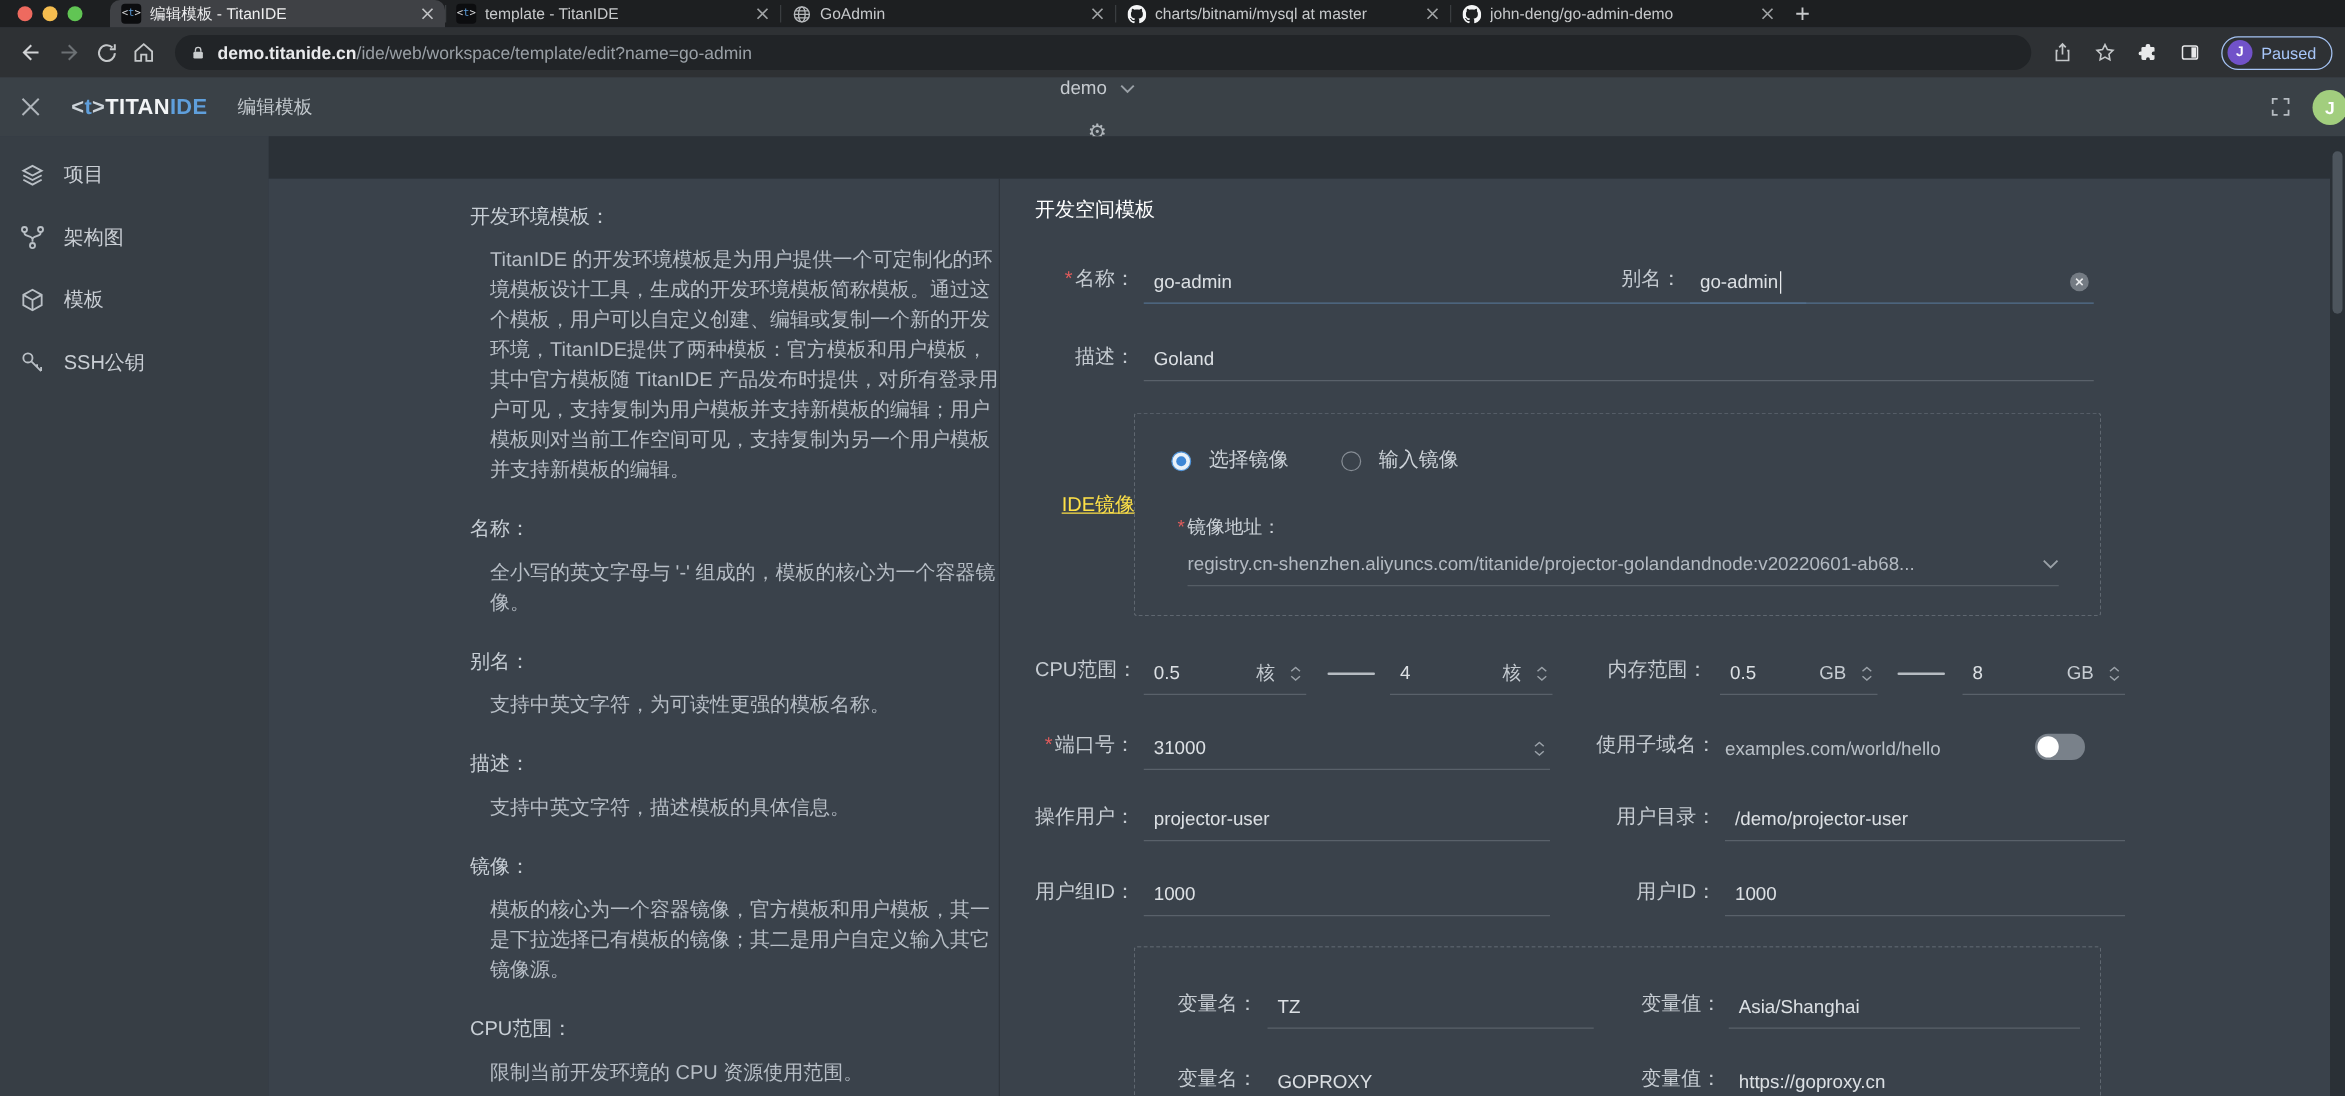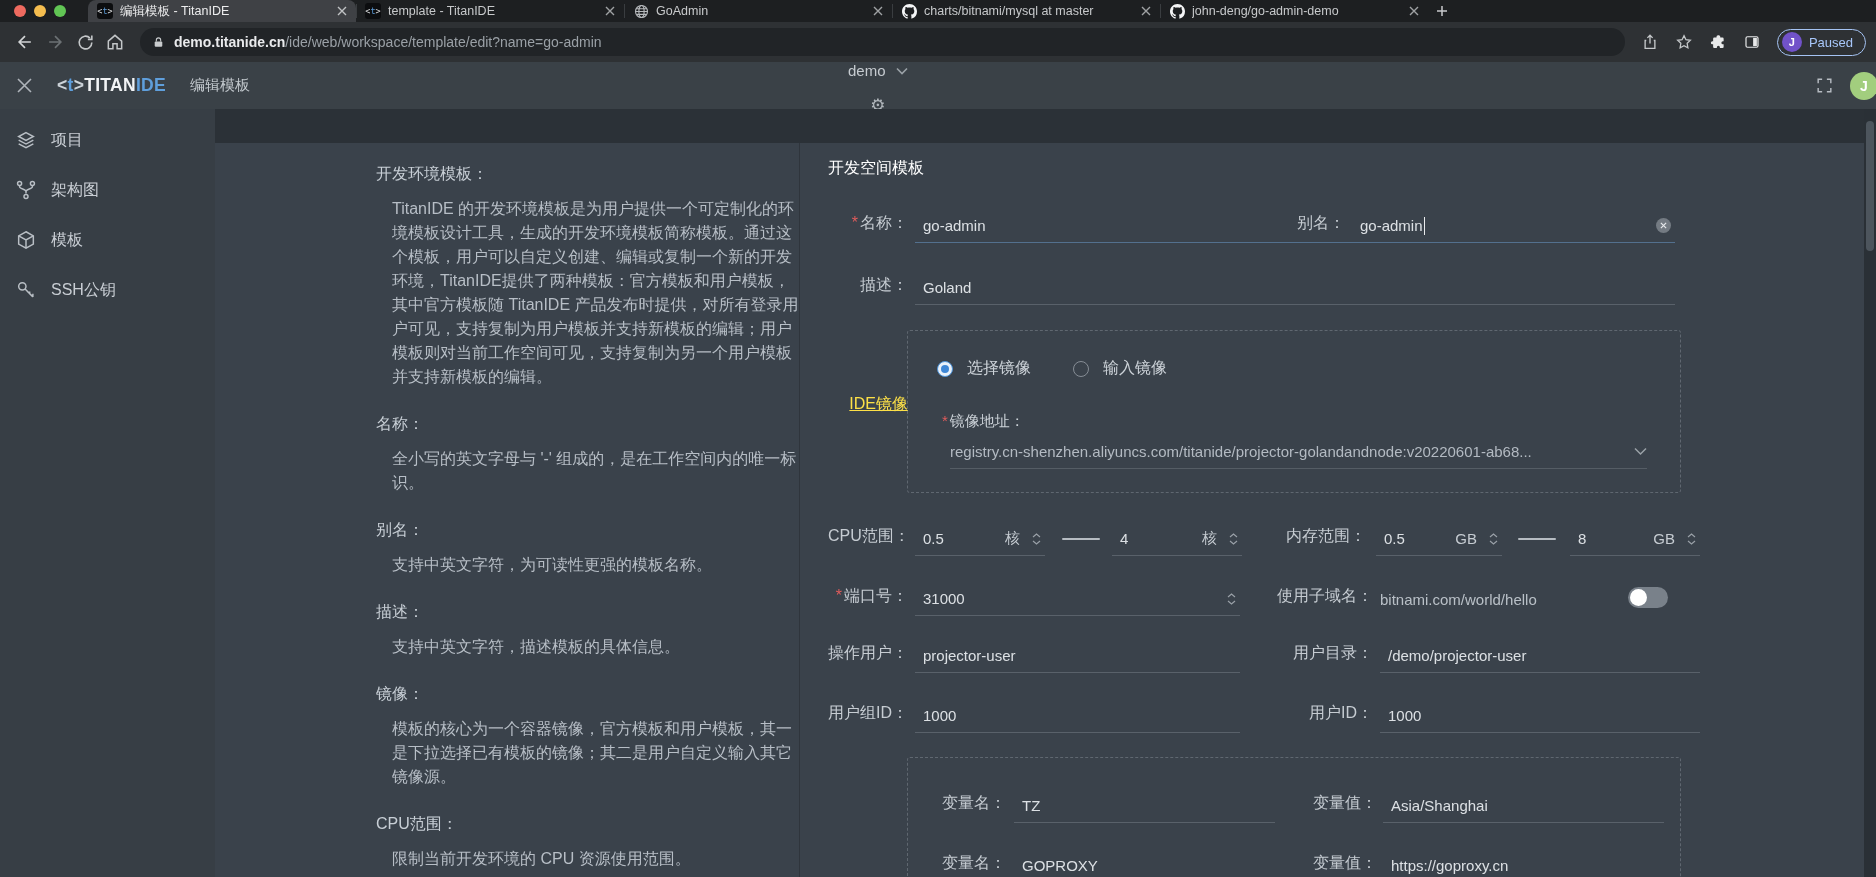--- a/index.html
+++ b/index.html
@@ -341,21 +341,21 @@
 
   <div class="content">
 
     <div class="docs">
       <div class="doc-sec">
         <div class="doc-h">开发环境模板：</div>
         <div class="doc-b">TitanIDE 的开发环境模板是为用户提供一个可定制化的环境模板设计工具，生成的开发环境模板简称模板。通过这个模板，用户可以自定义创建、编辑或复制一个新的开发环境，TitanIDE提供了两种模板：官方模板和用户模板，其中官方模板随 TitanIDE 产品发布时提供，对所有登录用户可见，支持复制为用户模板并支持新模板的编辑；用户模板则对当前工作空间可见，支持复制为另一个用户模板并支持新模板的编辑。</div>
       </div>
       <div class="doc-sec">
         <div class="doc-h">名称：</div>
-        <div class="doc-b">全小写的英文字母与 '-' 组成的，是在工作空间内的唯一标识。</div>
+        <div class="doc-b">全小写的英文字母与 '-' 组成的，模板的核心为一个容器镜像。</div>
       </div>
       <div class="doc-sec">
         <div class="doc-h">别名：</div>
         <div class="doc-b">支持中英文字符，为可读性更强的模板名称。</div>
       </div>
       <div class="doc-sec">
         <div class="doc-h">描述：</div>
         <div class="doc-b">支持中英文字符，描述模板的具体信息。</div>
       </div>
       <div class="doc-sec">
@@ -482,21 +482,21 @@
               <svg width="9" height="5" viewBox="0 0 9 5">
                 <path d="M1 4l3.5-3L8 4" stroke="#9aa1a8" stroke-width="1.2" fill="none"></path>
               </svg>
               <svg width="9" height="5" viewBox="0 0 9 5">
                 <path d="M1 1l3.5 3L8 1" stroke="#9aa1a8" stroke-width="1.2" fill="none"></path>
               </svg>
             </span>
         </div>
         <span class="flabel" style="left:448px; width:97px"><span>使用子域名：</span></span>
         <div class="ffield noline" style="left:552px; width:240px">
-            <span>bitnami.com/world/hello</span>
+            <span>examples.com/world/hello</span>
           </div>
         <span class="toggle">
             <span class="knob"></span>
           </span>
       </div>
 
       <div class="frow" style="top:490px">
         <span class="flabel" style="left:0"><span>操作用户：</span></span>
         <div class="ffield" style="left:87px; width:325px">
             <span>projector-user</span>

